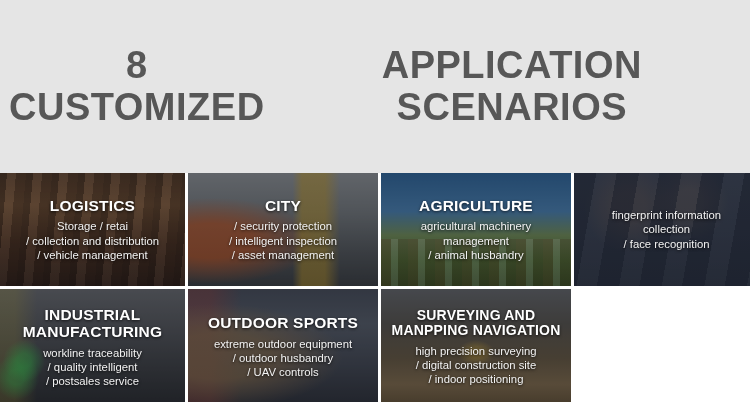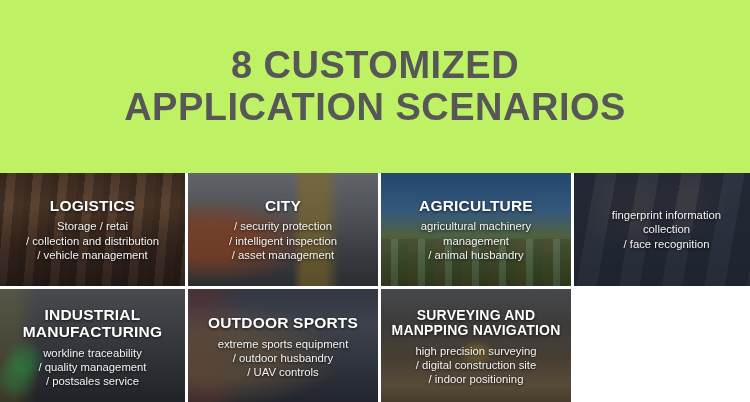--- a/index.html
+++ b/index.html
@@ -22,24 +22,24 @@
   }
 
   
   .title-block {
     position: absolute;
     top: 0;
     left: 0;
     width: 750px;
     height: 173px;
     display: flex;
-    flex-direction: column;
+    flex-direction: row;
     align-items: center;
-    justify-content: center;
-    background: #bef264;
+    justify-content: space-between;
+    background: #e5e5e5;
   }
   .title-line {
     color: #575757;
     font-weight: bold;
     letter-spacing: 0.5px;
     line-height: 1.08;
     text-align: center;
     font-family: "Liberation Sans", sans-serif;
   }
   .title-line-1 { font-size: 38px; }
@@ -238,33 +238,33 @@
       </div>
     </div>
 
     <div class="cell">
       <div class="bg bg-industrial"></div>
       <div class="veil"></div>
       <div class="content">
         <div class="cell-title">INDUSTRIAL MANUFACTURING</div>
         <div class="cell-desc">
           <span class="ln">workline traceability</span>
-          <span class="ln">/ quality management</span>
+          <span class="ln">/ quality intelligent</span>
           <span class="ln">/ postsales service</span>
         </div>
       </div>
     </div>
 
     <div class="cell">
       <div class="bg bg-outdoor"></div>
       <div class="veil"></div>
       <div class="content">
         <div class="cell-title">OUTDOOR SPORTS</div>
         <div class="cell-desc">
-          <span class="ln">extreme sports equipment</span>
+          <span class="ln">extreme outdoor equipment</span>
           <span class="ln">/ outdoor husbandry</span>
           <span class="ln">/ UAV controls</span>
         </div>
       </div>
     </div>
 
     <div class="cell">
       <div class="bg bg-surveying"></div>
       <div class="veil"></div>
       <div class="content">

